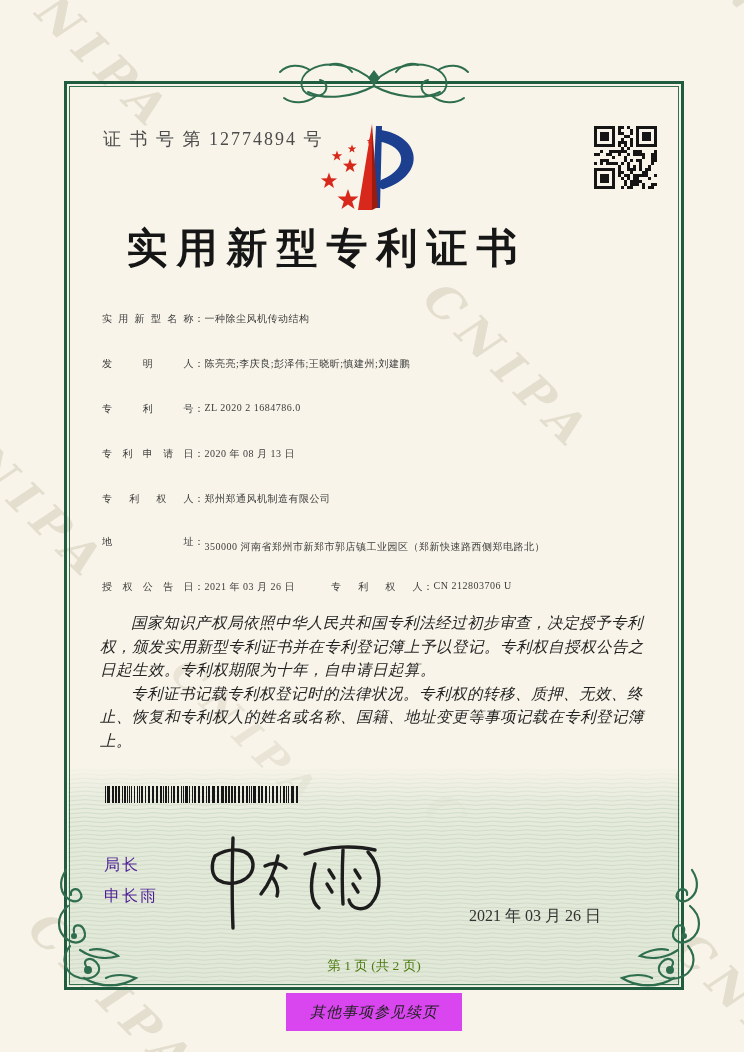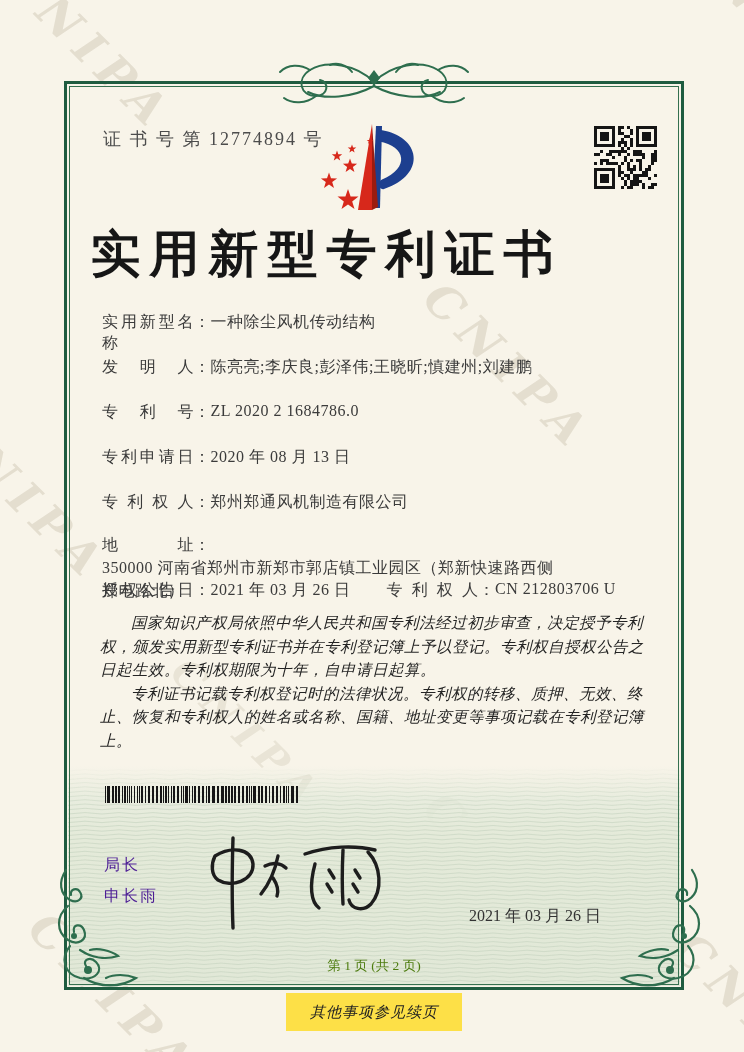--- a/index.html
+++ b/index.html
@@ -54,27 +54,27 @@
   .orn-br{left:604px;top:866px;transform:scaleX(-1);}
   
   .cert-number{
     position:absolute;left:103px;top:127px;
     font-size:18px;color:#4c4c4c;letter-spacing:2px;
   }
   .qr{position:absolute;left:594px;top:126px;width:63px;height:63px;}
   .logo{position:absolute;left:298px;top:122px;width:150px;height:95px;}
   .title{
     position:absolute;left:64px;top:221px;width:516px;
-    text-align:center;font-size:50px;font-weight:bold;color:#161616;
+    text-align:center;font-size:41px;font-weight:bold;color:#161616;
     letter-spacing:9px;text-indent:9px;
   }
   
   .row{
     position:absolute;left:102px;width:560px;
-    font-size:16px;color:#3b3b3b;letter-spacing:.5px;
+    font-size:10px;color:#3b3b3b;letter-spacing:.5px;
   }
   .row .lbl{
     display:inline-block;width:92px;vertical-align:top;
     text-align:justify;text-align-last:justify;
   }
   .row .colon{display:inline-block;vertical-align:top;}
   .row .val{display:inline-block;vertical-align:top;letter-spacing:.5px;}
   .row .val-wrap{width:452px;line-height:23px;}
   .row-y1{top:312px;}.row-y2{top:357px;}.row-y3{top:402px;}
   .row-y4{top:447px;}.row-y5{top:492px;}.row-y6{top:535px;}.row-y7{top:580px;}
@@ -98,21 +98,21 @@
   .grant-date{
     position:absolute;left:440px;top:906px;width:190px;text-align:center;
     font-size:16px;color:#333;
   }
   .page-number{
     position:absolute;left:64px;top:957px;width:620px;text-align:center;
     font-size:13.5px;color:#4d7c0f;
   }
   .continuation{
     position:absolute;left:286px;top:993px;width:176px;height:38px;
-    background:#fde047;display:flex;align-items:center;justify-content:center;
+    background:#d946ef;display:flex;align-items:center;justify-content:center;
     font-size:15px;color:#222;font-style:italic;letter-spacing:1px;
   }
 </style>
 </head>
 <body>
 
 <div class="wm wm1">CNIPA</div>
 <div class="wm wm2">CNIPA</div>
 <div class="wm wm3">CNIPA</div>
 <div class="wm wm4">CNIPA</div>

